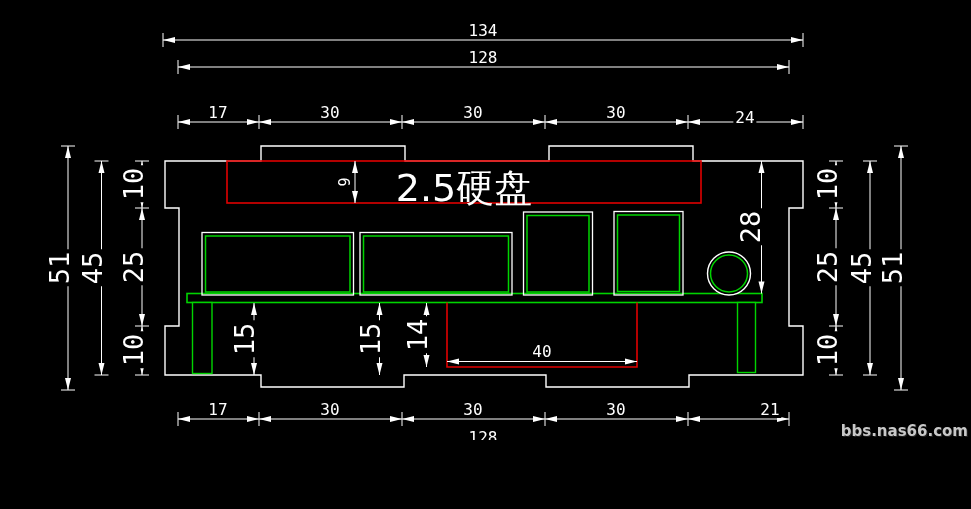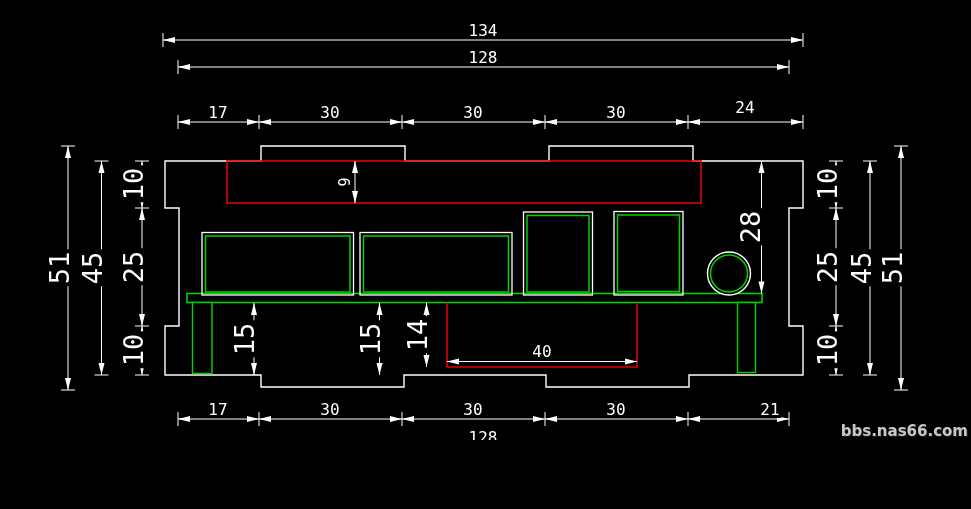--- a/index.html
+++ b/index.html
@@ -169,21 +169,21 @@
     </g>
   </g>
 </svg>
 
 <div class="lbl dimh" style="left:483px;top:31px">134</div>
 <div class="lbl dimh" style="left:483px;top:58px">128</div>
 <div class="lbl dimh" style="left:218px;top:113px">17</div>
 <div class="lbl dimh" style="left:330px;top:113px">30</div>
 <div class="lbl dimh" style="left:473px;top:113px">30</div>
 <div class="lbl dimh" style="left:616px;top:113px">30</div>
-<div class="lbl dimh" style="left:745px;top:108px">24</div>
+<div class="lbl dimh" style="left:745px;top:118px">24</div>
 
 <div class="lbl dimh" style="left:218px;top:410px">17</div>
 <div class="lbl dimh" style="left:330px;top:410px">30</div>
 <div class="lbl dimh" style="left:473px;top:410px">30</div>
 <div class="lbl dimh" style="left:616px;top:410px">30</div>
 <div class="lbl dimh" style="left:770px;top:410px">21</div>
 <div class="lbl dimh" style="left:483px;top:438px">128</div>
 <div class="lbl dimh" style="left:483px;top:470px">134</div>
 
 <div class="lbl dimh" style="left:542px;top:352px">40</div>
@@ -199,16 +199,17 @@
 <div class="lbl dimv" style="left:827px;top:350px">10</div>
 <div class="lbl dimv" style="left:861px;top:268px">45</div>
 <div class="lbl dimv" style="left:892px;top:268px">51</div>
 <div class="lbl dimv" style="left:750px;top:227px">28</div>
 
 <div class="lbl dimv-sm" style="left:345px;top:182px">9</div>
 <div class="lbl dimv" style="left:244px;top:339px">15</div>
 <div class="lbl dimv" style="left:370px;top:339px">15</div>
 <div class="lbl dimv" style="left:417px;top:335px">14</div>
 
+<div class="lbl big bay" style="left:464px;top:188px">2.5硬盘</div>
 
 <div class="lbl wm">bbs.nas66.com</div>
 
 </div>
 
 </body></html>

